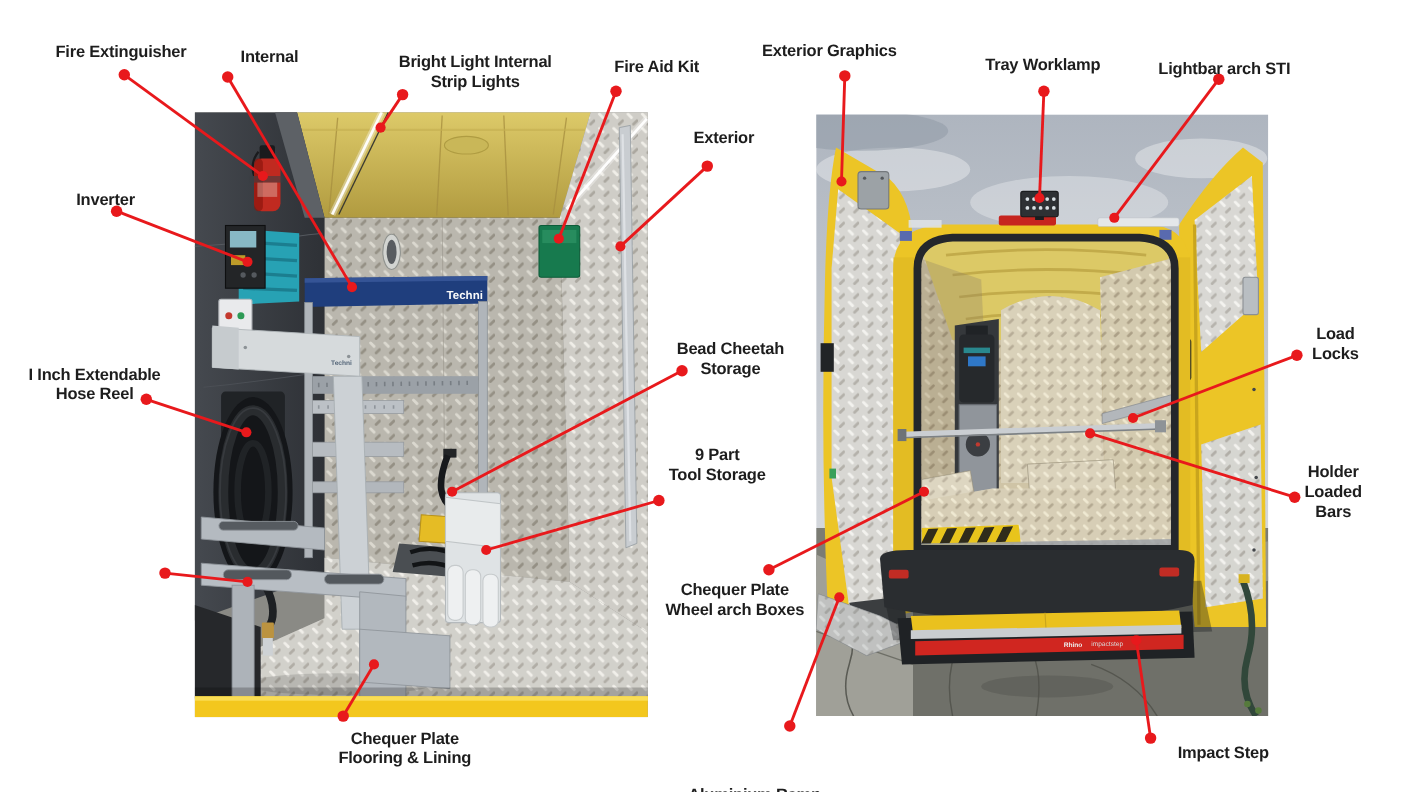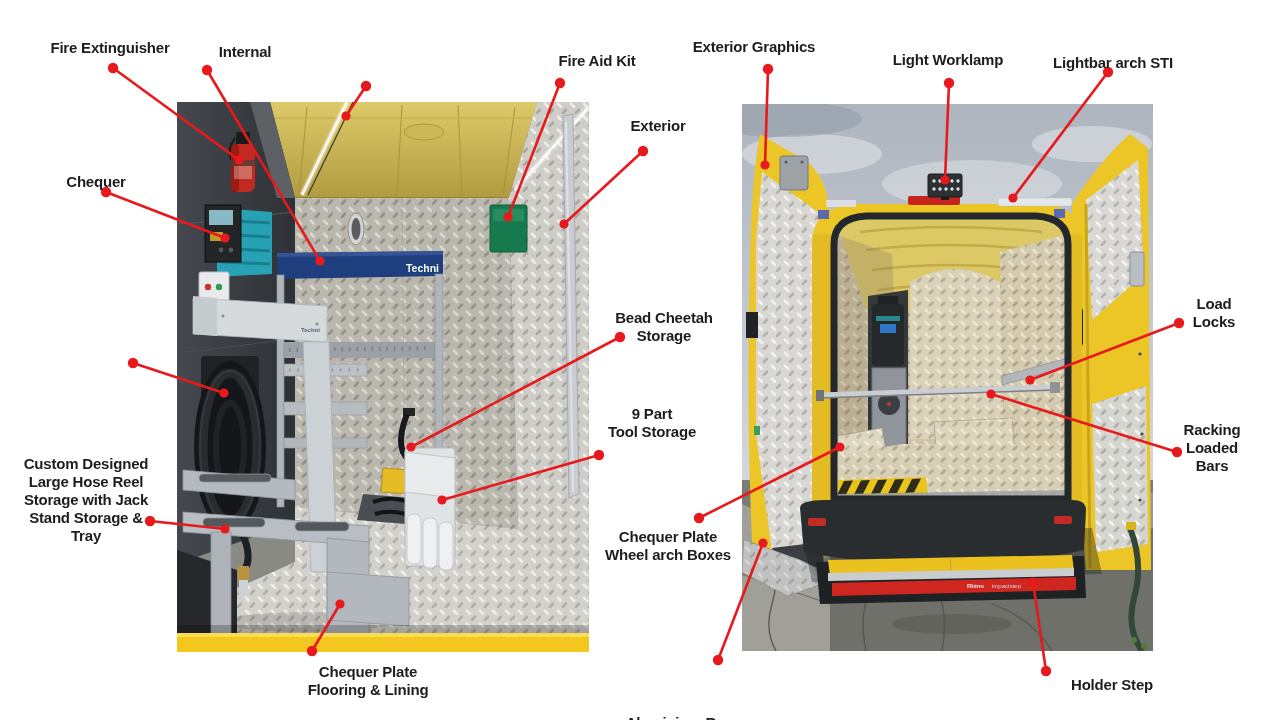--- a/index.html
+++ b/index.html
@@ -462,38 +462,37 @@
       </g>
     <g>
         <line x1="1046" y1="671" x2="1033" y2="582"></line>
         <circle cx="1046" cy="671" r="5.2"></circle>
         <circle cx="1033" cy="582" r="4.6"></circle>
       </g>
   </svg>
 
   <div class="label" style="left:110px;top:39px">Fire Extinguisher</div>
   <div class="label" style="left:245px;top:43px">Internal</div>
+  <div class="label" style="left:432px;top:48px">Bright Light Internal
+Strip Lights</div>
   <div class="label" style="left:597px;top:52px">Fire Aid Kit</div>
   <div class="label" style="left:658px;top:117px">Exterior</div>
-  <div class="label" style="left:96px;top:173px">Chequer</div>
-  <div class="label" style="left:86px;top:455px">Custom Designed
-Large Hose Reel
-Storage with Jack
-Stand Storage &amp;
-Tray</div>
+  <div class="label" style="left:96px;top:173px">Inverter</div>
+  <div class="label" style="left:86px;top:332px">I Inch Extendable
+Hose Reel</div>
   <div class="label" style="left:664px;top:309px">Bead Cheetah
 Storage</div>
   <div class="label" style="left:652px;top:405px">9 Part
 Tool Storage</div>
   <div class="label" style="left:368px;top:663px">Chequer Plate
 Flooring &amp; Lining</div>
   <div class="label" style="left:754px;top:38px">Exterior Graphics</div>
-  <div class="label" style="left:948px;top:51px">Light Worklamp</div>
+  <div class="label" style="left:948px;top:51px">Tray Worklamp</div>
   <div class="label" style="left:1113px;top:54px">Lightbar arch STI</div>
   <div class="label" style="left:1214px;top:295px">Load Locks</div>
-  <div class="label" style="left:1212px;top:421px">Racking Loaded
+  <div class="label" style="left:1212px;top:421px">Holder Loaded
 Bars</div>
   <div class="label" style="left:668px;top:528px">Chequer Plate
 Wheel arch Boxes</div>
   <div class="label" style="left:686px;top:714px">Aluminium Ramp</div>
-  <div class="label" style="left:1112px;top:676px">Holder Step</div>
+  <div class="label" style="left:1112px;top:676px">Impact Step</div>
 
 </div>
 
 </body></html>

